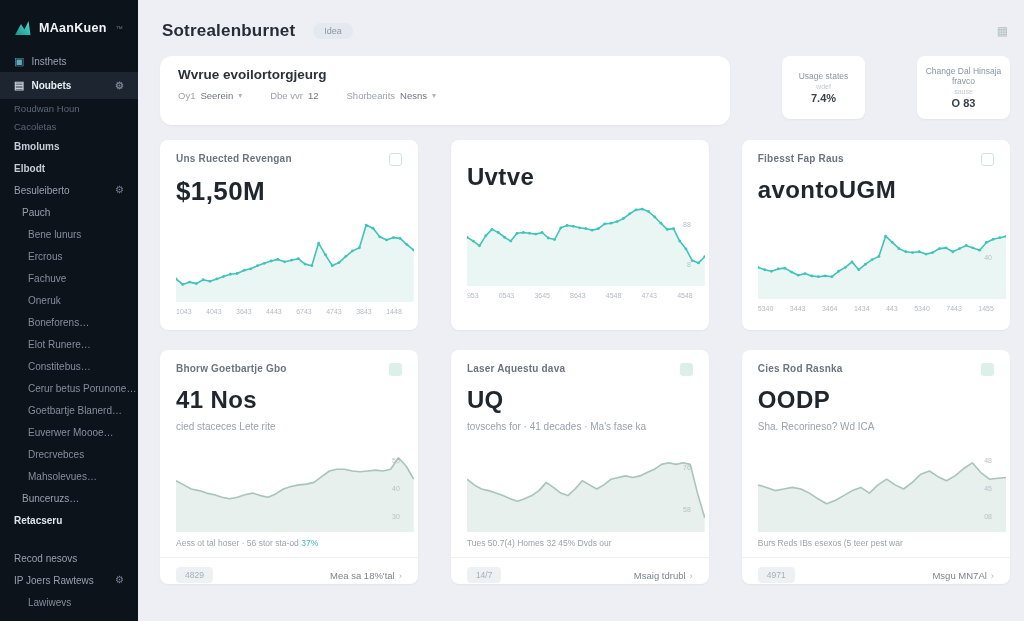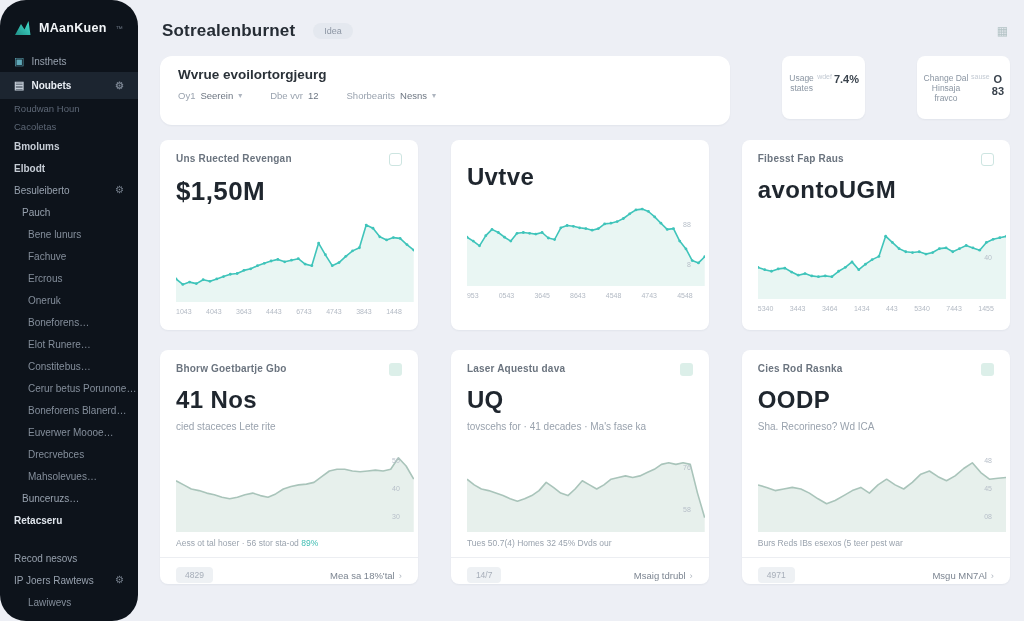--- a/index.html
+++ b/index.html
@@ -1,20 +1,20 @@
 <!DOCTYPE html>
 <html><head>
 <meta charset="utf-8">
 <style>
   * { box-sizing: border-box; margin: 0; padding: 0; }
   html,body { width:1024px; height:621px; overflow:hidden; }
   body { display:flex; font-family:"Liberation Sans", sans-serif; background:#edeff5; }
 
   
-  .sidebar { width:138px; flex:none; background:#0d131b; padding-top:12px; overflow:hidden;border-radius:26px; }
+  .sidebar { width:138px; flex:none; background:#0d131b; padding-top:12px; overflow:hidden; }
   .logo-row { display:flex; align-items:center; gap:7px; padding:8px 14px 14px; }
   .logo-text { color:#f2f5f8; font-weight:bold; font-size:12.5px; letter-spacing:.3px; }
   .logo-mark { color:#6c7684; font-size:7px; margin-left:2px; }
   .s-item { display:flex; align-items:center; gap:7px; padding:5.5px 14px; font-size:10px; color:#97a1ae; white-space:nowrap; overflow:hidden; }
   .s-item .ico { font-size:11px; color:#5fa8b8; line-height:1; }
   .s-item .gear { margin-left:auto; color:#78828f; font-size:10px; line-height:1; }
   .s-item.active { background:#1c2530; color:#e9eef4; font-weight:bold; padding:8px 14px; }
   .s-item.active .ico { color:#c3ccd6; }
   .s-item.muted { color:#5d6776; font-size:9.5px; padding-top:3.5px; padding-bottom:3.5px; }
   .s-item.bright { color:#c6cdd6; font-weight:bold; }
@@ -30,21 +30,21 @@
   .pg-badge { margin-left:18px; background:#e4e8ef; color:#8d96a4; font-size:9px; padding:3px 11px; border-radius:9px; }
   .hdr-icon { margin-left:auto; color:#b2c2c4; font-size:12px; }
 
   .toprow { display:grid; grid-template-columns:1fr 122px 132px; gap:13px; margin-bottom:15px; }
   .filter-card { background:#fff; border-radius:12px; padding:11px 18px; height:69px; box-shadow:0 1px 2px rgba(20,30,50,.05); }
   .filter-title { font-size:13.5px; font-weight:bold; color:#2a3138; margin-bottom:8px; }
   .filters { display:flex; gap:28px; font-size:9.5px; color:#9aa3af; align-items:center; }
   .filter { display:flex; gap:5px; align-items:center; }
   .filter .val { color:#6d7682; }
   .filter .chev { font-size:8px; color:#aeb5bf; }
-  .stat-card { background:#fff; border-radius:8px; height:63px; padding:17px 6px; text-align:center; display:flex; flex-direction:row; justify-content:center; gap:2px; box-shadow:0 1px 2px rgba(20,30,50,.05);margin-left:39px; }
+  .stat-card { background:#fff; border-radius:8px; height:63px; padding:8px 6px; text-align:center; display:flex; flex-direction:column; justify-content:center; gap:2px; box-shadow:0 1px 2px rgba(20,30,50,.05);margin-left:39px; }
   .stat-title { font-size:8.5px; color:#8a95a2; }
   .stat-sub { font-size:7px; color:#c3cad3; }
   .stat-value { font-size:11px; color:#39424c; font-weight:bold; }
 
   .grid3 { display:grid; grid-template-columns:1fr 1fr 1.04fr; gap:33px; }
   .grid3.r1 { margin-bottom:20px; }
   .card { background:#fff; border-radius:8px; padding:13px 16px; box-shadow:0 1px 2px rgba(20,30,50,.05); position:relative; overflow:hidden; }
   .card.h1 { height:190px; }
   .card.h2 { height:234px; }
   .card-head { display:flex; justify-content:space-between; align-items:flex-start; }
@@ -113,42 +113,42 @@
     <span>Besuleiberto</span>
     <span class="gear">⚙</span>
   </div>
   <div class="s-item sub">
       <span>Pauch</span>
     </div>
   <div class="s-item sub2">
       <span>Bene lunurs</span>
     </div>
   <div class="s-item sub2">
+      <span>Ercrous</span>
+    </div>
+  <div class="s-item sub2">
       <span>Fachuve</span>
     </div>
   <div class="s-item sub2">
-      <span>Ercrous</span>
-    </div>
-  <div class="s-item sub2">
       <span>Oneruk</span>
     </div>
   <div class="s-item sub2">
       <span>Boneforens…</span>
     </div>
   <div class="s-item sub2">
       <span>Elot Runere…</span>
     </div>
   <div class="s-item sub2">
       <span>Constitebus…</span>
     </div>
   <div class="s-item sub2">
       <span>Cerur betus Porunone…</span>
     </div>
   <div class="s-item sub2">
-      <span>Boneforens Blanerd…</span>
+      <span>Goetbartje Blanerd…</span>
     </div>
   <div class="s-item sub2">
       <span>Euverwer Moooe…</span>
     </div>
   <div class="s-item sub2">
       <span>Drecrvebces</span>
     </div>
   <div class="s-item sub2">
       <span>Mahsolevues…</span>
     </div>
@@ -411,21 +411,21 @@
             <path d="M0,90 L0.0,38.8 L7.7,42.9 L15.3,47.0 L23.0,48.6 L30.7,51.1 L38.3,52.7 L46.0,55.2 L53.7,56.8 L61.4,55.2 L69.0,52.7 L76.7,51.1 L84.4,53.6 L92.0,55.2 L99.7,51.9 L107.4,47.0 L115.0,44.5 L122.7,42.9 L130.4,42.1 L138.0,40.4 L145.7,34.7 L153.4,29.0 L161.0,27.3 L168.7,27.3 L176.4,29.0 L184.1,29.8 L191.7,29.0 L199.4,28.1 L207.1,29.0 L214.7,27.3 L222.4,15.8 L230.1,24.0 L237.7,37.2 L237.734375,90 Z" fill="#e7f0ec"></path>
             <polyline points="0.0,38.8 7.7,42.9 15.3,47.0 23.0,48.6 30.7,51.1 38.3,52.7 46.0,55.2 53.7,56.8 61.4,55.2 69.0,52.7 76.7,51.1 84.4,53.6 92.0,55.2 99.7,51.9 107.4,47.0 115.0,44.5 122.7,42.9 130.4,42.1 138.0,40.4 145.7,34.7 153.4,29.0 161.0,27.3 168.7,27.3 176.4,29.0 184.1,29.8 191.7,29.0 199.4,28.1 207.1,29.0 214.7,27.3 222.4,15.8 230.1,24.0 237.7,37.2" fill="none" stroke="#a9c4ba" stroke-width="1.6" stroke-linejoin="round"></polyline>
           </svg>
         <div class="ylabels">
             <span>50</span>
             <span>40</span>
             <span>30</span>
           </div>
       </div>
       <div class="caption">
-        <span>Aess ot tal hoser · 56 stor sta-od </span><span class="cap-link">89%</span>
+        <span>Aess ot tal hoser · 56 stor sta-od </span><span class="cap-link">37%</span>
       </div>
       <div class="divider"></div>
       <div class="cfooter">
         <span class="pill">4829</span>
         <span class="flink">
           <span>Mea sa 18%'tal</span><span class="chev">›</span>
         </span>
       </div>
     </div>
 

